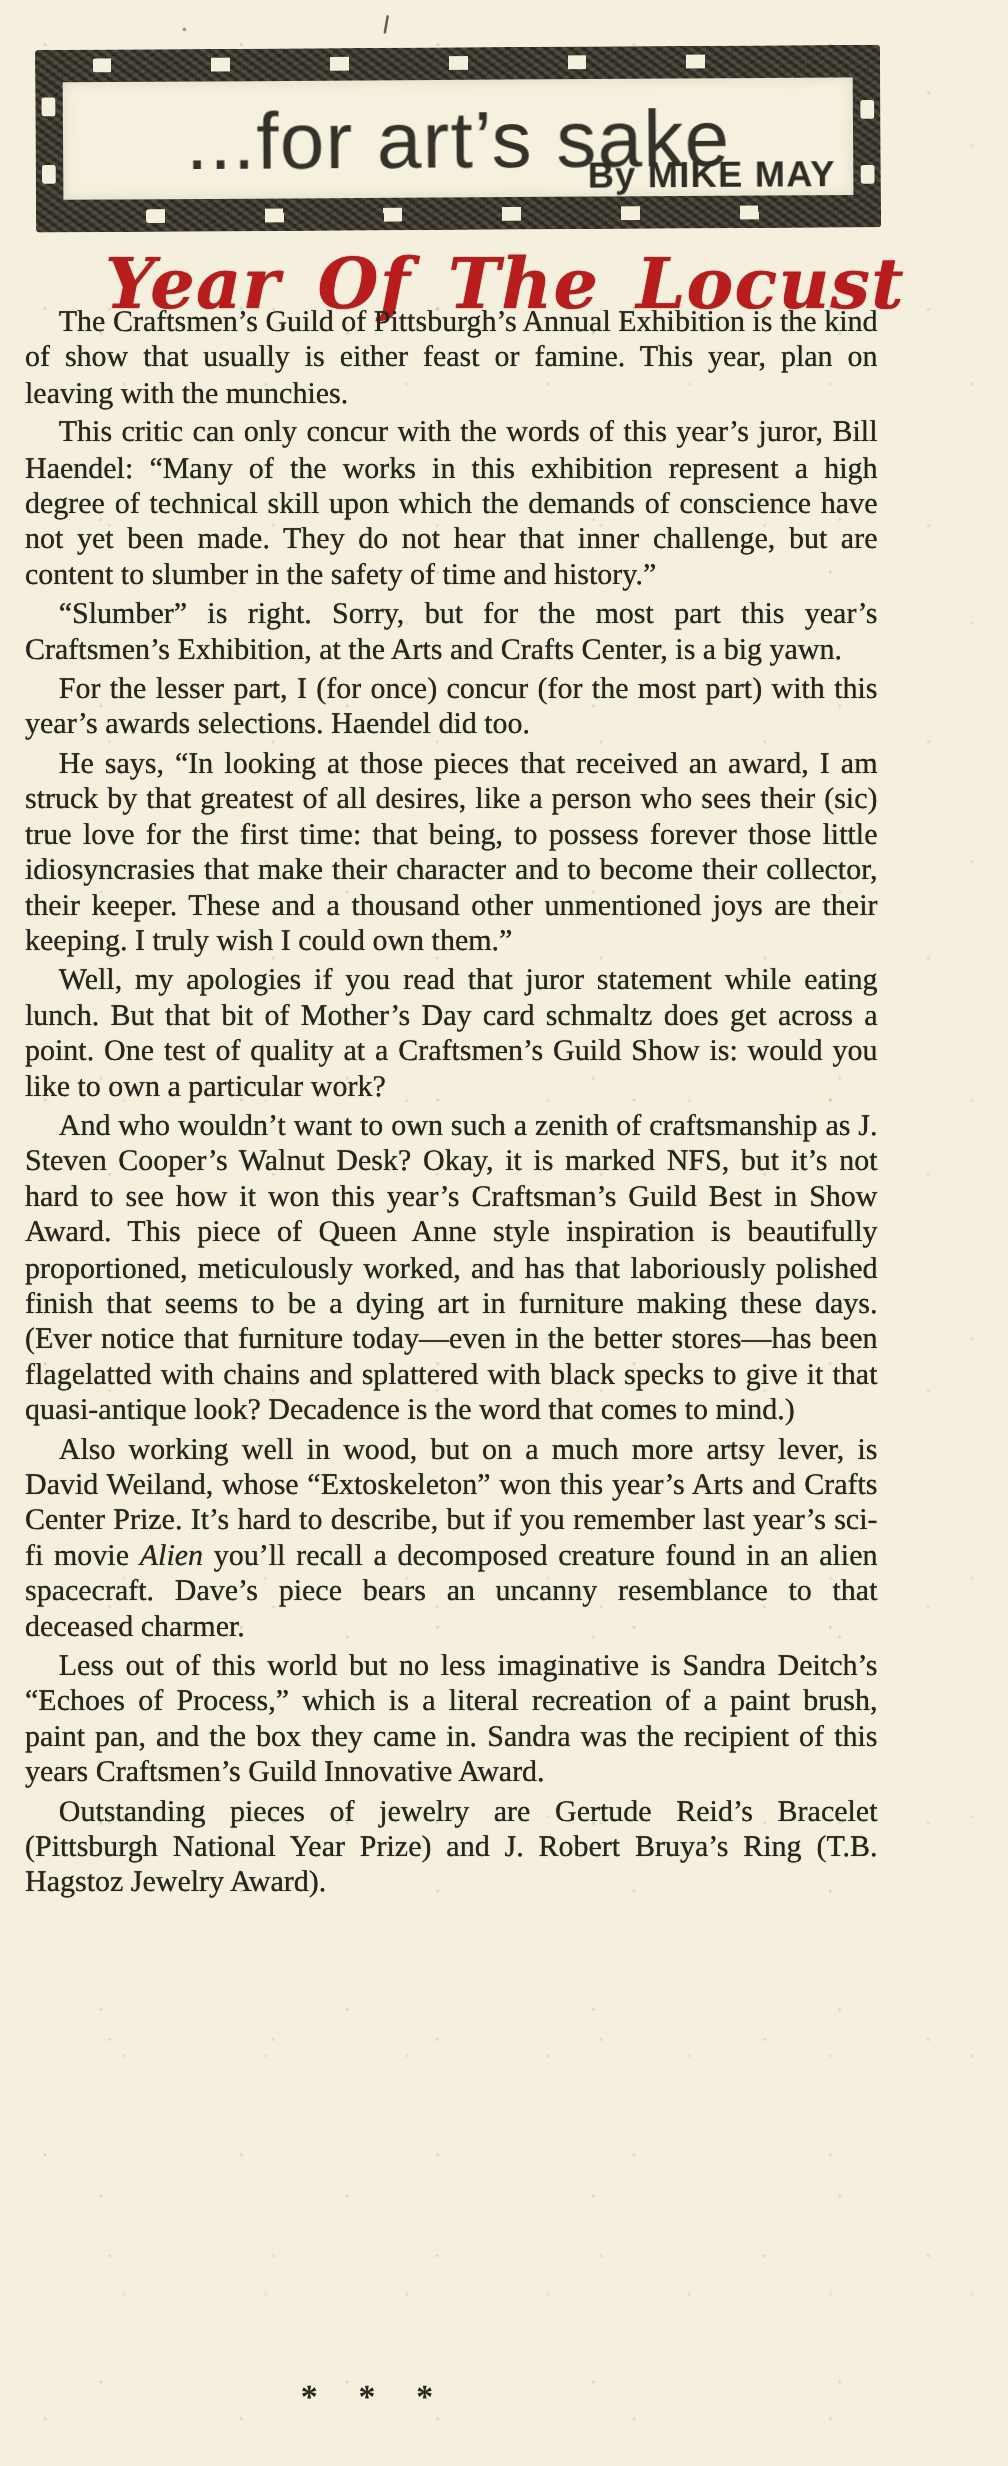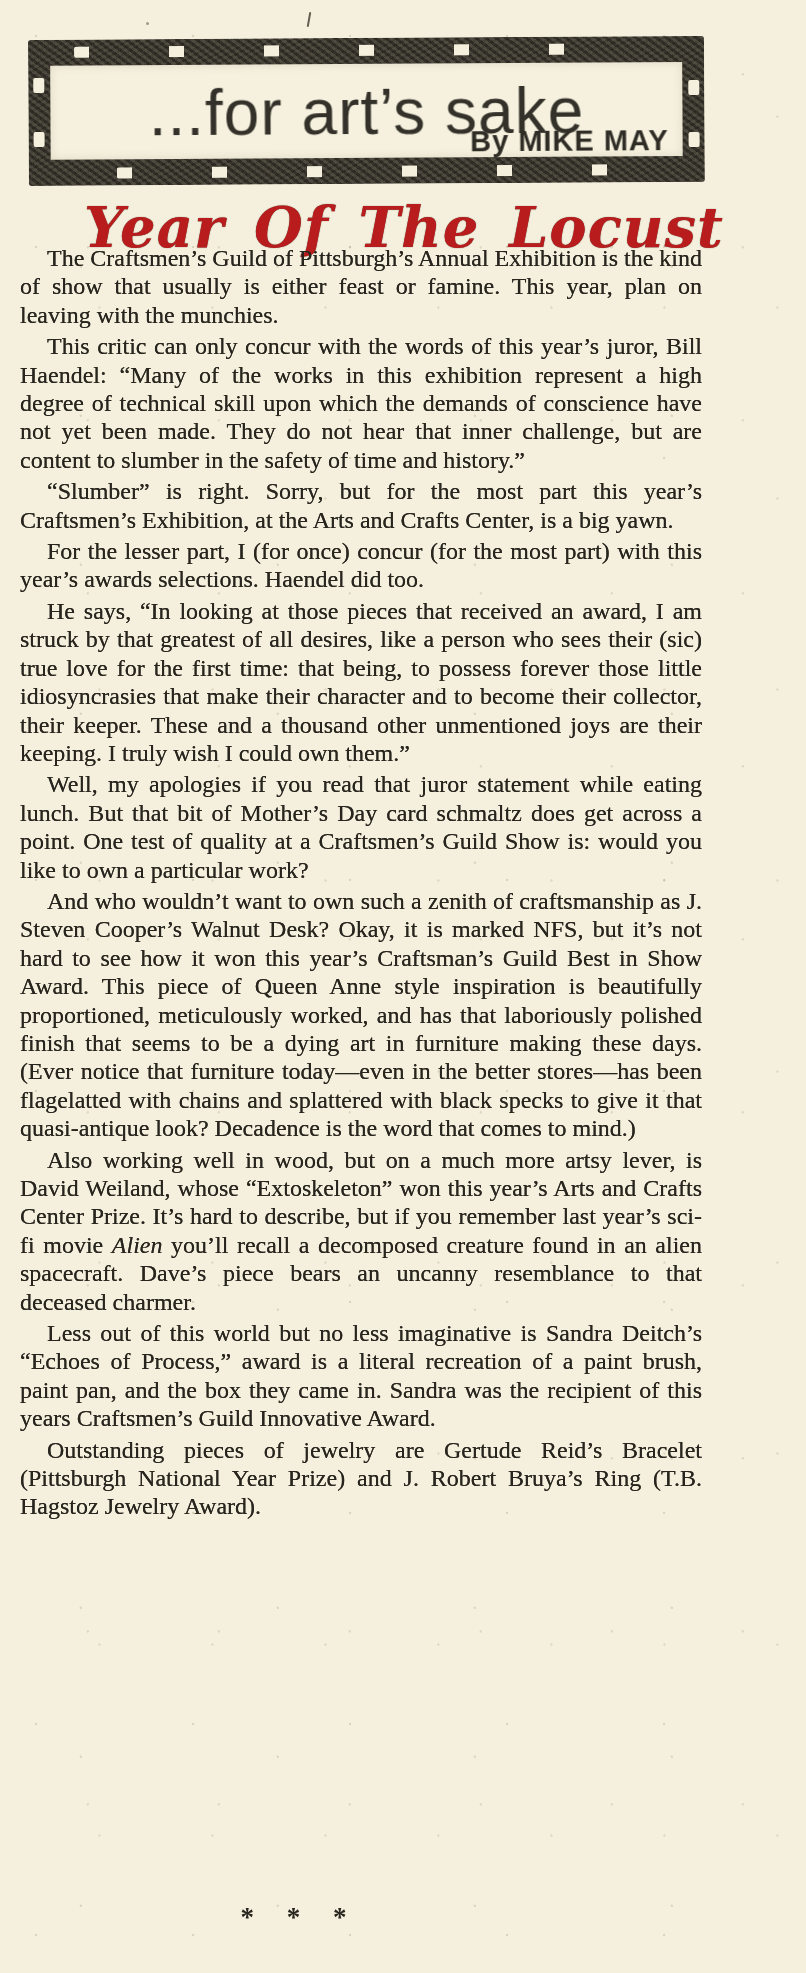--- a/index.html
+++ b/index.html
@@ -153,20 +153,20 @@
 
 <div class="article">
     <p class="body-para">The Craftsmen’s Guild of Pittsburgh’s Annual Exhibition is the kind of show that usually is either feast or famine. This year, plan on leaving with the munchies.</p>
     <p class="body-para">This critic can only concur with the words of this year’s juror, Bill Haendel: “Many of the works in this exhibition represent a high degree of technical skill upon which the demands of conscience have not yet been made. They do not hear that inner challenge, but are content to slumber in the safety of time and history.”</p>
     <p class="body-para">“Slumber” is right. Sorry, but for the most part this year’s Craftsmen’s Exhibition, at the Arts and Crafts Center, is a big yawn.</p>
     <p class="body-para">For the lesser part, I (for once) concur (for the most part) with this year’s awards selections. Haendel did too.</p>
     <p class="body-para">He says, “In looking at those pieces that received an award, I am struck by that greatest of all desires, like a person who sees their (sic) true love for the first time: that being, to possess forever those little idiosyncrasies that make their character and to become their collector, their keeper. These and a thousand other unmentioned joys are their keeping. I truly wish I could own them.”</p>
     <p class="body-para">Well, my apologies if you read that juror statement while eating lunch. But that bit of Mother’s Day card schmaltz does get across a point. One test of quality at a Craftsmen’s Guild Show is: would you like to own a particular work?</p>
     <p class="body-para">And who wouldn’t want to own such a zenith of craftsmanship as J. Steven Cooper’s Walnut Desk? Okay, it is marked NFS, but it’s not hard to see how it won this year’s Craftsman’s Guild Best in Show Award. This piece of Queen Anne style inspiration is beautifully proportioned, meticulously worked, and has that laboriously polished finish that seems to be a dying art in furniture making these days. (Ever notice that furniture today—even in the better stores—has been flagelatted with chains and splattered with black specks to give it that quasi-antique look? Decadence is the word that comes to mind.)</p>
     <p class="body-para">Also working well in wood, but on a much more artsy lever, is David Weiland, whose “Extoskeleton” won this year’s Arts and Crafts Center Prize. It’s hard to describe, but if you remember last year’s sci-fi movie <i>Alien</i> you’ll recall a decomposed creature found in an alien spacecraft. Dave’s piece bears an uncanny resemblance to that deceased charmer.</p>
-    <p class="body-para">Less out of this world but no less imaginative is Sandra Deitch’s “Echoes of Process,” award is a literal recreation of a paint brush, paint pan, and the box they came in. Sandra was the recipient of this years Craftsmen’s Guild Innovative Award.</p>
+    <p class="body-para">Less out of this world but no less imaginative is Sandra Deitch’s “Echoes of Process,” which is a literal recreation of a paint brush, paint pan, and the box they came in. Sandra was the recipient of this years Craftsmen’s Guild Innovative Award.</p>
     <p class="body-para">Outstanding pieces of jewelry are Gertude Reid’s Bracelet (Pittsburgh National Year Prize) and J. Robert Bruya’s Ring (T.B. Hagstoz Jewelry Award).</p>
   </div>
 
 <div class="end-mark">* * *</div>
 
 <div class="stray-tick"></div>
 <div class="stray-dot"></div>
 
 </body></html>

